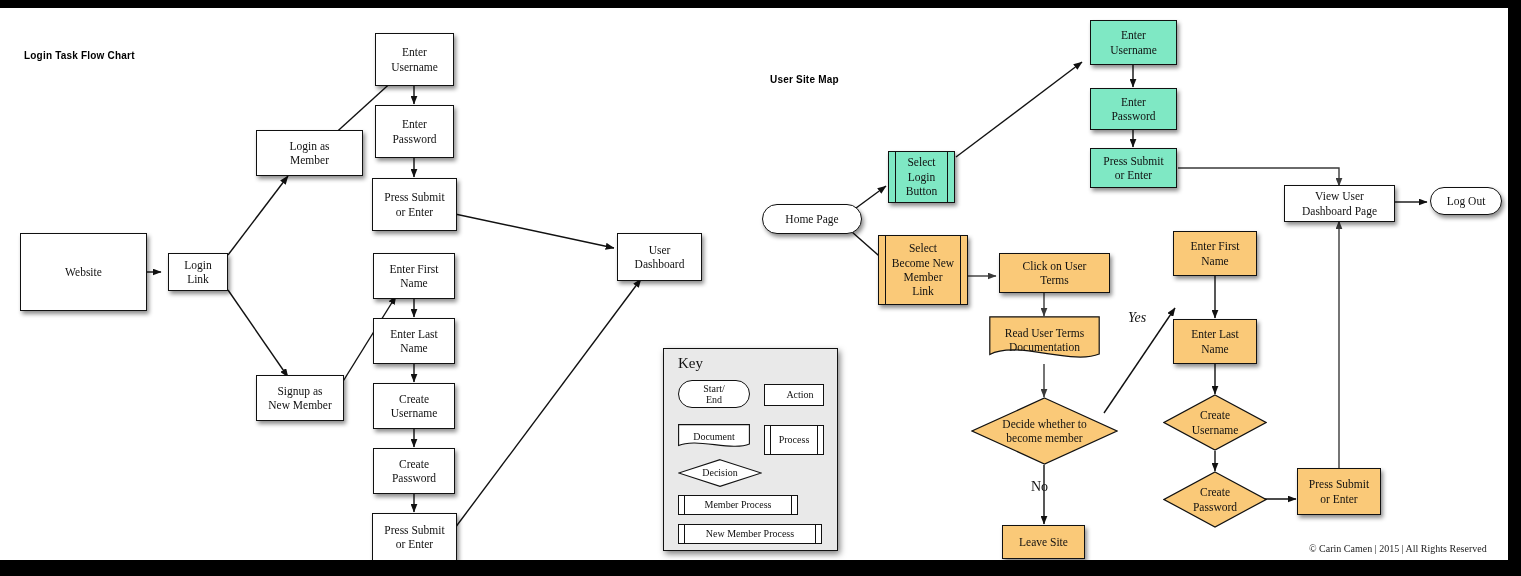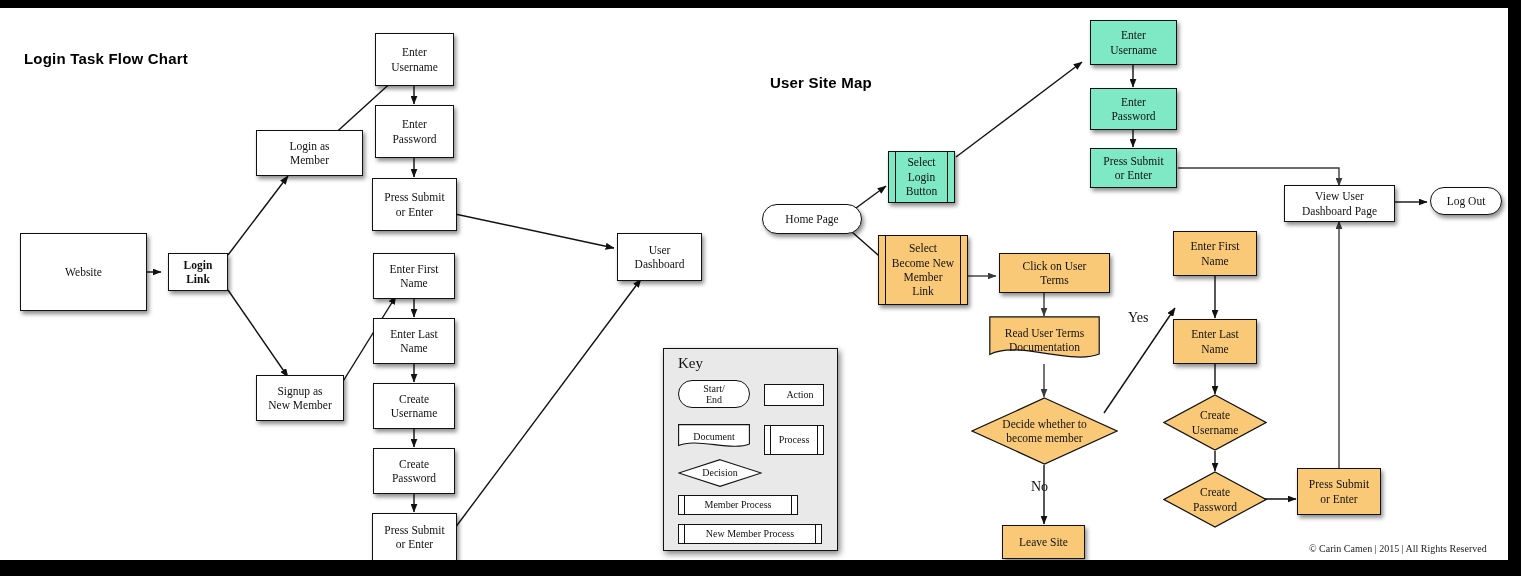--- a/index.html
+++ b/index.html
@@ -11,21 +11,21 @@
     position:absolute;left:0;top:8px;width:1508px;height:552px;
     background:#ffffff;overflow:hidden;
   }
   .top-bar{position:absolute;left:0;top:0;width:1521px;height:8px;background:#000;}
   .bottom-bar{position:absolute;left:0;top:560px;width:1521px;height:16px;background:#000;}
   .right-bar{position:absolute;left:1508px;top:0;width:13px;height:576px;background:#000;}
 
   .heading{
     position:absolute;
     font-family:"Liberation Sans", sans-serif;
-    font-weight:bold;font-size:15px;color:#000;letter-spacing:.2px;
+    font-weight:bold;font-size:10px;color:#000;letter-spacing:.2px;
     white-space:nowrap;
   }
 
   
   .node{
     position:absolute;
     box-sizing:border-box;
     display:flex;align-items:center;justify-content:center;
     text-align:center;
     font-family:"Liberation Serif", serif;
@@ -153,21 +153,21 @@
   </svg>
 
   <div class="heading" style="left:24px;top:42px;">Login Task Flow Chart</div>
   <div class="heading" style="left:770px;top:66px;">User Site Map</div>
 
   <div class="node" style="left:20px;top:225px;width:127px;height:78px;">
     <span class="lbl" style="white-space: pre-line;">Website</span>
   </div>
 
   <div class="node" style="left:168px;top:245px;width:60px;height:38px;">
-    <span class="lbl" style="white-space: pre-line; font-weight: bold;">Login Link</span>
+    <span class="lbl" style="white-space: pre-line;">Login Link</span>
   </div>
 
   <div class="node multiline" style="left:256px;top:122px;width:107px;height:46px;">
     <span class="lbl" style="white-space: pre-line;">Login as
 Member</span>
   </div>
 
   <div class="node" style="left:256px;top:367px;width:88px;height:46px;">
     <span class="lbl" style="white-space: pre-line;">Signup as
 New Member</span>
@@ -347,18 +347,18 @@
     </svg>
     <span class="lbl" style="white-space: pre-line;">Create
 Password</span>
   </div>
 
   <div class="node orange" style="left:1297px;top:460px;width:84px;height:47px;">
     <span class="lbl" style="white-space: pre-line;">Press Submit
 or Enter</span>
   </div>
 
-  <div class="edgelbl" style="left:1128px;top:302px;">Yes</div>
+  <div class="edgelbl" style="left:1128px;top:302px;font-style:italic;">Yes</div>
   <div class="edgelbl" style="left:1031px;top:471px;">No</div>
 
   <div class="copyright" style="left:1309px;top:535px;">© Carin Camen | 2015 | All Rights Reserved</div>
 
 </div>
 
 </body></html>

